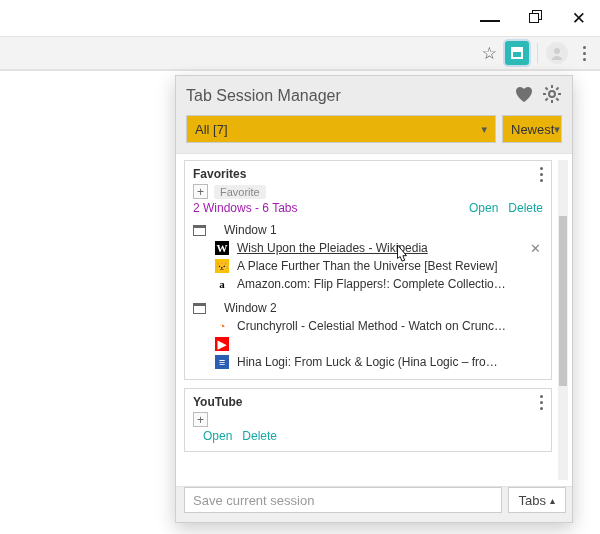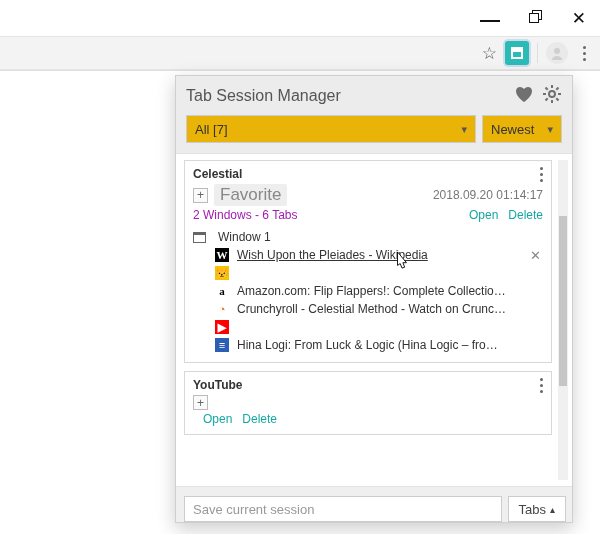--- a/index.html
+++ b/index.html
@@ -92,21 +92,21 @@
   .filterrow { display:flex; gap:6px; }
   .sel {
     background:#eab308; border:1px solid #ccc;
     font-size:13px; color:#333;
     display:flex; align-items:center; justify-content:space-between;
     padding: 4px 8px;
     height:28px;
   }
   .sel .chev { font-size:11px; color:#555;}
   .sel.all { flex:1; }
-  .sel.sort { width:80px; }
+  .sel.sort { width:60px; }
   
   .pbody {
     flex:1;
     overflow:hidden;
     position:relative;
     padding: 6px 6px 0 8px;
     background:#fff;
   }
   .scrollarea {
     position:absolute; left:8px; top:6px; right:20px; bottom:0;
@@ -132,43 +132,43 @@
   .sess-vert i { width:3px;height:3px;border-radius:50%;background:#666;}
   .addfav { display:flex; align-items:center; gap:6px; margin-top:2px;}
   .plus {
     width:15px;height:15px;border:1px solid #bbb; background:#fafafa;
     display:flex;align-items:center;justify-content:center;font-size:12px;
     color:#666;line-height:1;
   }
   .favbadge { display:none; }
   .favbadge.show {
     display:inline-block;
-    font-size:17px; color:#888; background:#eee; border-radius:2px;
+    font-size:11px; color:#888; background:#eee; border-radius:2px;
     padding:1px 6px;
   }
   .meta { display:flex; justify-content:space-between; align-items:baseline; margin-top:2px;}
   .teal { color:#a21caf; }
   .meta .links a { margin-left:10px;}
   .ts { color:#777; font-size:12px;}
-  .winrow { display:flex; align-items:center; gap:12px; margin-top:8px; margin-bottom:2px; color:#333;}
+  .winrow { display:flex; align-items:center; gap:18px; margin-top:8px; margin-bottom:2px; color:#333;}
   .winrow .wicon {
     width:13px;height:11px;border:1.5px solid #666;border-top-width:3px;
   }
   .tab { display:flex; align-items:center; gap:8px; padding:2px 0 2px 22px; color:#333; position:relative; font-size:12px;}
   .tab .fav { width:14px;height:14px; display:flex;align-items:center;justify-content:center; font-size:11px; flex-shrink:0;}
   .tab .ttl { white-space:nowrap; overflow:hidden; text-overflow:ellipsis; max-width:270px;}
   .tab.hover .ttl { text-decoration:underline; }
   .tab .close { position:absolute; right:2px; top:2px; color:#888; font-size:13px;}
   .cursor { position:absolute; width:18px;height:20px; pointer-events:none;}
   
   .pfoot {
     height:36px;
     background:#efefef;
     border-top:1px solid #e2e2e2;
-    display:flex; align-items:flex-end;
+    display:flex; align-items:flex-start;
     padding: 0 6px 0 8px; gap:6px;
   }
   .pfoot input {
     flex:1; height:26px;
     border:1px solid #ccc;
     background:#fff;
     padding: 0 8px;
     font-size:13px;
     color:#333;
     font-family:inherit;
@@ -256,55 +256,59 @@
           <span>Newest</span>
           <span class="chev">▾</span>
         </div>
       </div>
     </div>
 
     <div class="pbody">
       <div class="scrollarea" id="scrollarea">
           <div class="sess">
             <div class="sess-head">
-              <span class="sess-title">Celestial</span>
+              <span class="sess-title">Favorites</span>
               <span class="sess-vert">
                 <i></i>
                 <i></i>
                 <i></i>
               </span>
             </div>
             <div class="addfav">
               <span class="plus">+</span>
               <span class="favbadge show">Favorite</span>
               <span style="flex:1"></span>
-              <span class="ts">2018.09.20 01:14:17</span>
             </div>
             <div class="meta">
               <span class="teal">2 Windows - 6 Tabs</span>
               <span class="links"><a class="a">Open</a><a class="a">Delete</a></span>
             </div>
             <div class="winrow">
               <span class="wicon"></span>
               <span>Window 1</span>
             </div>
             <div class="tab hover">
               <span class="fav" style="background:#000;color:#fff;font-family:serif;font-weight:bold">W</span>
               <span class="ttl">Wish Upon the Pleiades - Wikipedia</span>
               <span class="close">✕</span>
               <svg class="cursor" style="left:200px;top:4px" viewBox="0 0 20 22">
                 <path d="M5 2v15l3-2 2 5 3-1-2-5 4 0z" fill="#fff" stroke="#000" stroke-width="1"></path>
               </svg>
             </div>
             <div class="tab ">
               <span class="fav" style="background:#f9c200;color:#000;font-family:serif;font-weight:bold">😾</span>
+              <span class="ttl">A Place Further Than the Universe [Best Review]</span>
             </div>
             <div class="tab ">
               <span class="fav" style="background:#fff;color:#000;font-family:serif;font-weight:bold">a</span>
               <span class="ttl">Amazon.com: Flip Flappers!: Complete Collection P…</span>
+            </div>
+            <div class="winrow">
+              <span class="wicon"></span>
+              <span>Window 2</span>
             </div>
             <div class="tab ">
               <span class="fav" style="background:#fff;color:#f47521;font-family:serif;font-weight:bold">◔</span>
               <span class="ttl">Crunchyroll - Celestial Method - Watch on Crunchyroll</span>
             </div>
             <div class="tab ">
               <span class="fav" style="background:#ff0000;color:#fff;font-family:serif;font-weight:bold">▶</span>
             </div>
             <div class="tab ">
               <span class="fav" style="background:#2a5fb4;color:#fff;font-family:serif;font-weight:bold">≡</span>

